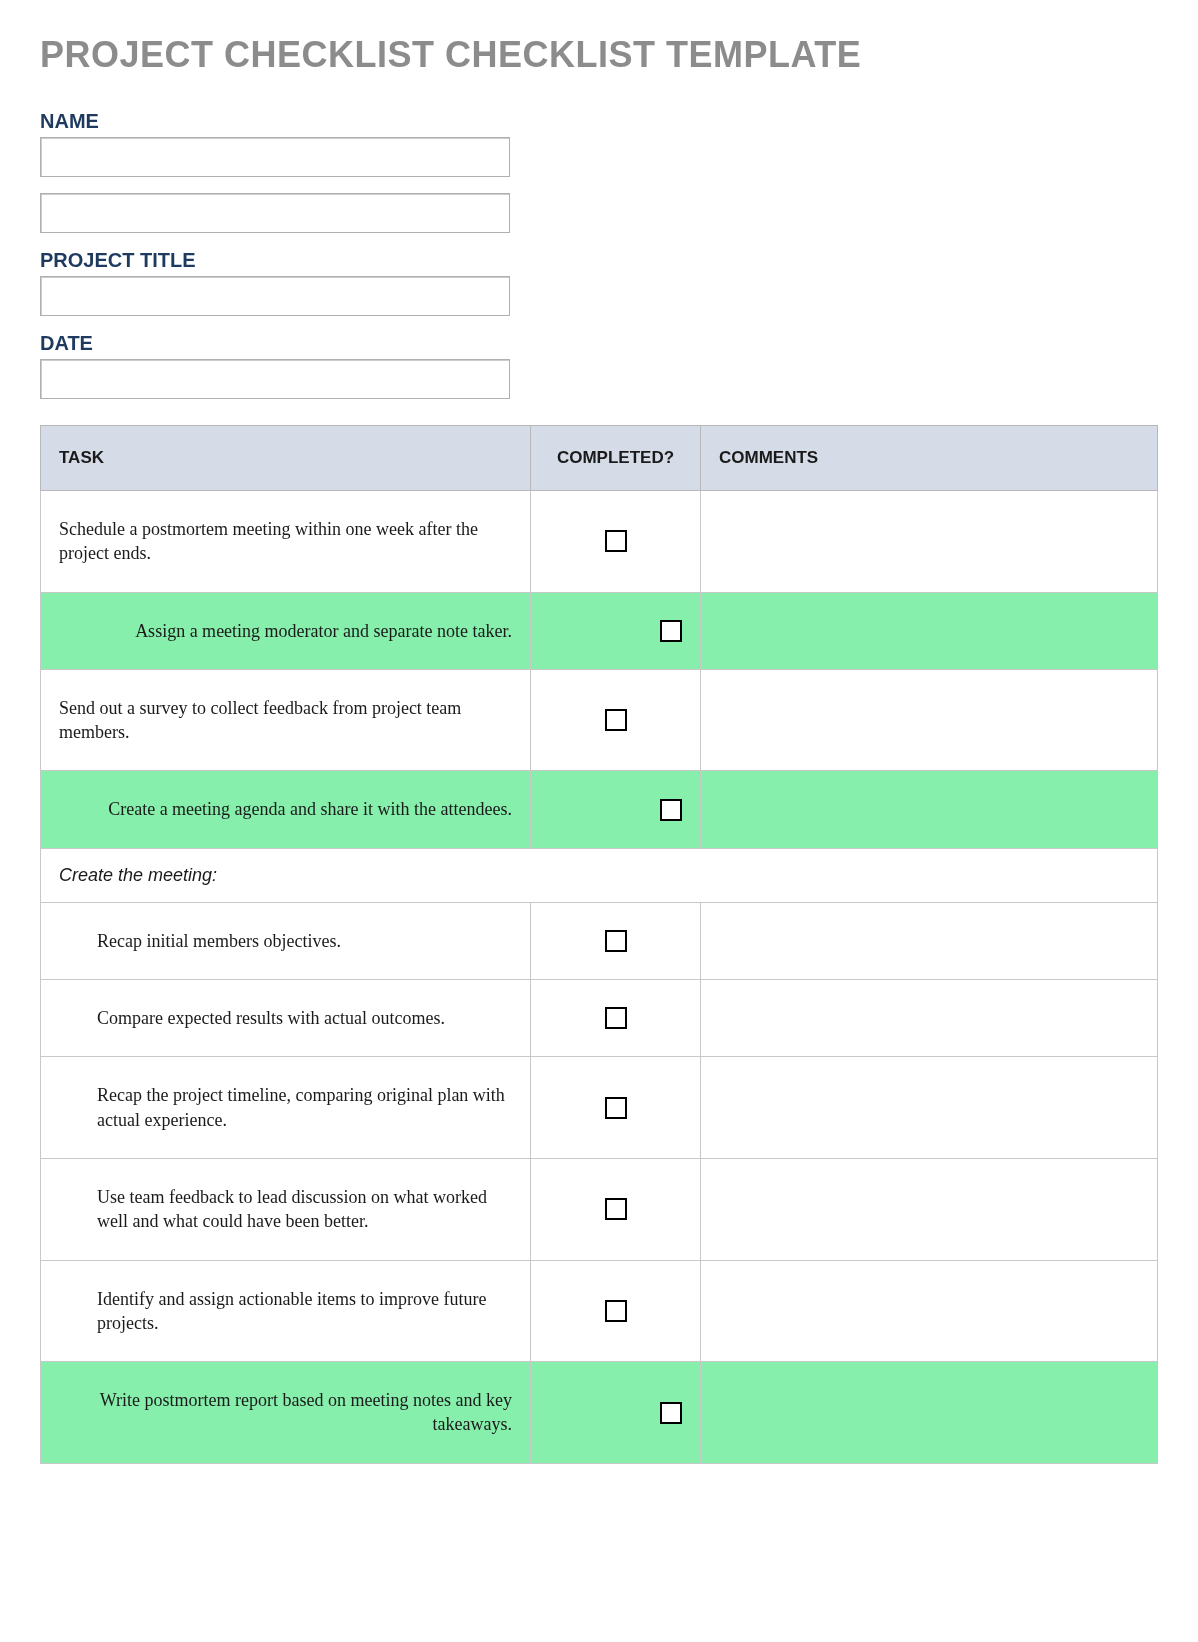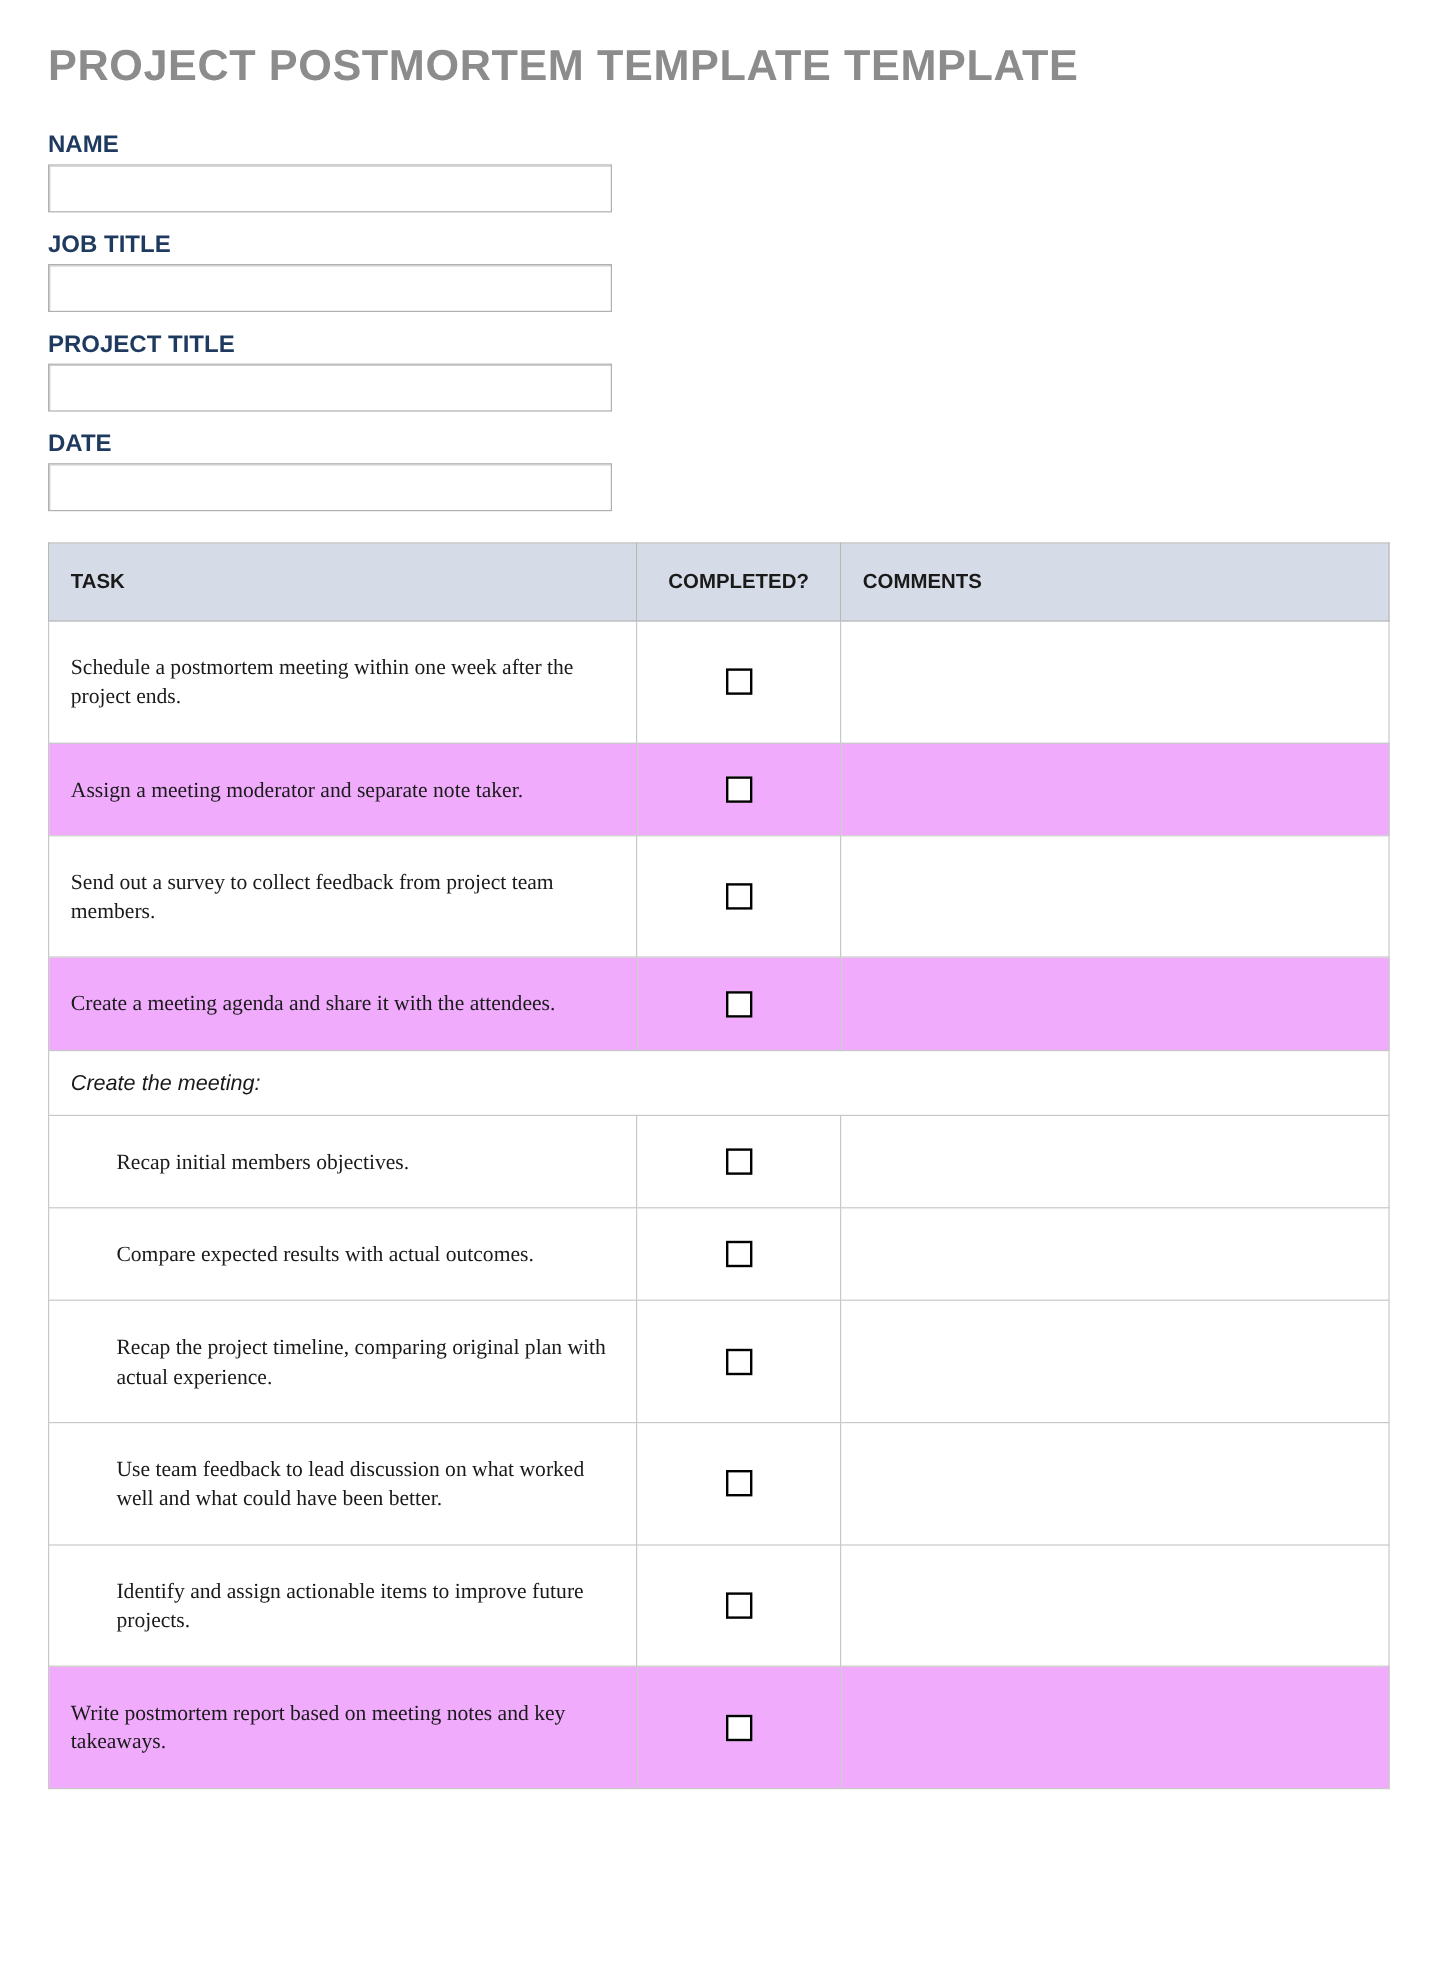--- a/index.html
+++ b/index.html
@@ -60,21 +60,22 @@
   table.checklist th.col-comments { }
   table.checklist td {
     border: 1px solid #c8c8c8;
     padding: 26px 18px;
     font-size: 18px;
     vertical-align: middle;
     background: #fff;
     color: #1a1a1a;
   }
   table.checklist tr.shaded td {
-    background: #f0abfc;
+    background: #86efac;
+    text-align: right;
   }
   table.checklist td.task-cell {
     line-height: 1.35;
     font-family: Liberation Serif, serif;
   }
   table.checklist td.task-cell.indented {
     padding-left: 56px;
   }
   table.checklist td.completed-cell {
     text-align: center;
@@ -90,29 +91,28 @@
   table.checklist tr.section-row td {
     padding: 16px 18px;
     font-style: italic;
     font-size: 18px;
     background: #fff;
   }
 </style>
 </head>
 <body>
 
-<h1 class="page-title">PROJECT POSTMORTEM TEMPLATE TEMPLATE</h1>
+<h1 class="page-title">PROJECT CHECKLIST CHECKLIST TEMPLATE</h1>
 
 <div class="form-fields">
   <div class="field-group">
     <label class="field-label">NAME</label>
     <input class="field-input" type="text" value="" style="">
   </div>
   <div class="field-group">
-    <label class="field-label">JOB TITLE</label>
     <input class="field-input" type="text" value="" style="">
   </div>
   <div class="field-group">
     <label class="field-label">PROJECT TITLE</label>
     <input class="field-input" type="text" value="" style="">
   </div>
   <div class="field-group">
     <label class="field-label">DATE</label>
     <input class="field-input" type="text" value="" style="">
   </div>

